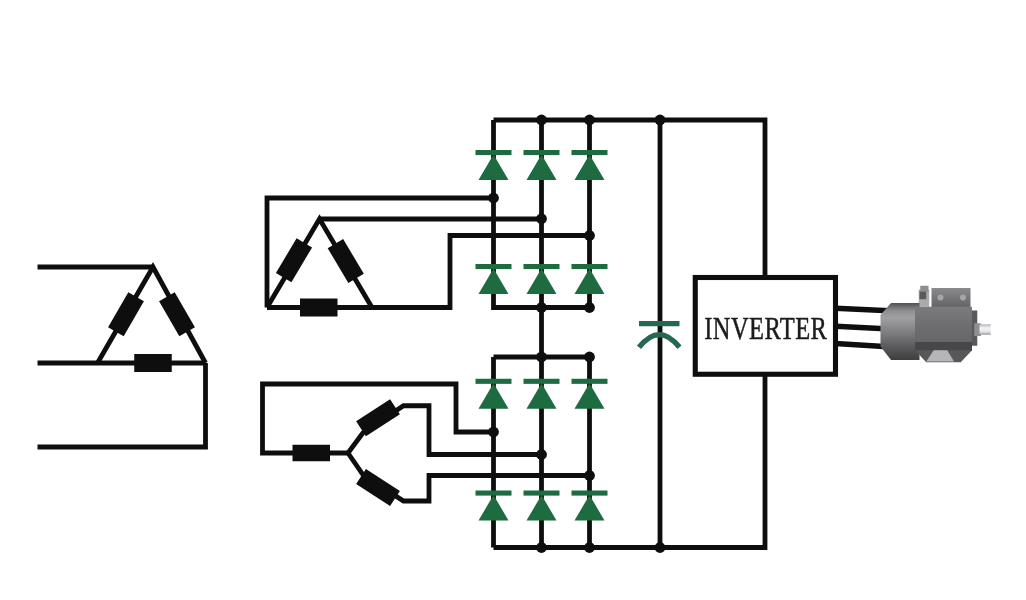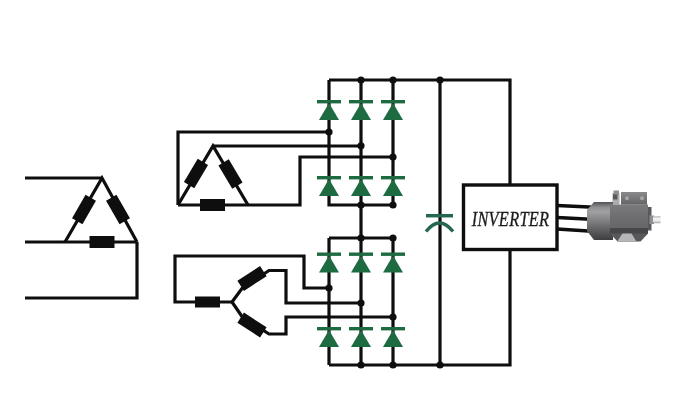--- a/index.html
+++ b/index.html
@@ -1,16 +1,16 @@
 <!DOCTYPE html>
 <html><head>
 <meta charset="utf-8">
 <style>
   html,body{margin:0;padding:0;background:#ffffff;}
-  .wrap{width:684px;height:400px;position:relative;overflow:hidden;background:#bef264;font-style:italic;}
+  .wrap{width:684px;height:400px;position:relative;overflow:hidden;background:#bef264;}
   svg{display:block;}
   text{font-family:"Liberation Serif", serif;}
 </style>
 </head>
 <body>
 <div class="wrap">
 <svg width="684" height="400" viewBox="0 0 684 400">
 <defs>
   <linearGradient id="capGrad" x1="0" y1="0" x2="0" y2="1">
     <stop offset="0" stop-color="#525254"></stop>

